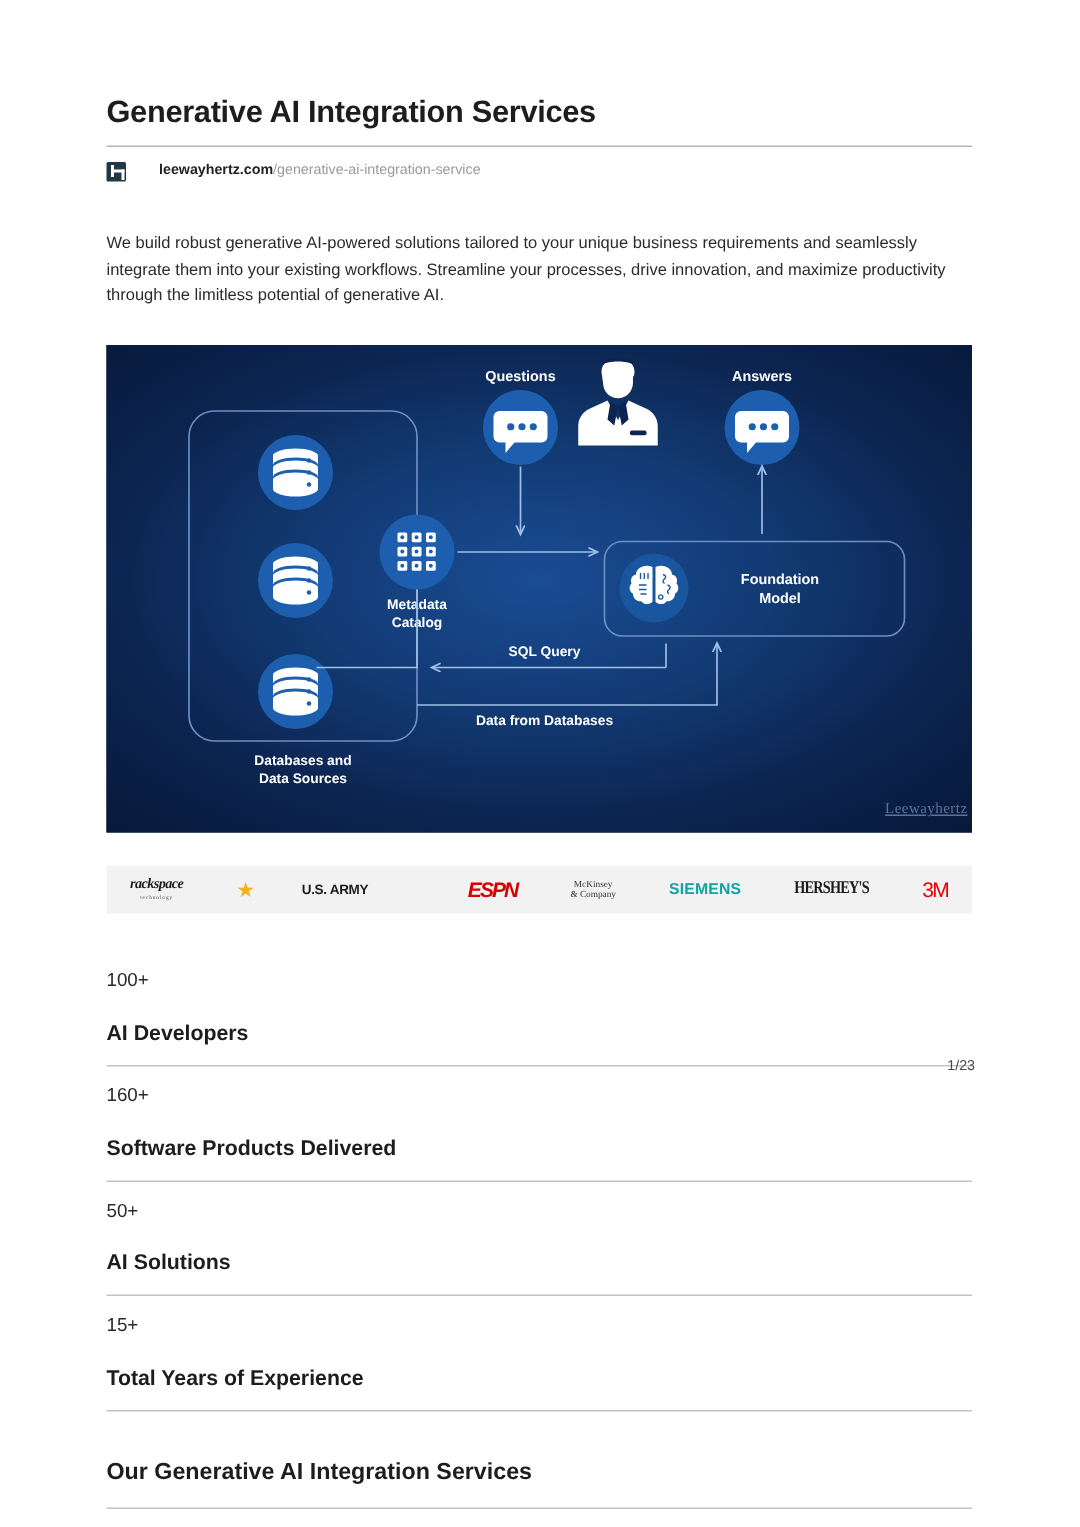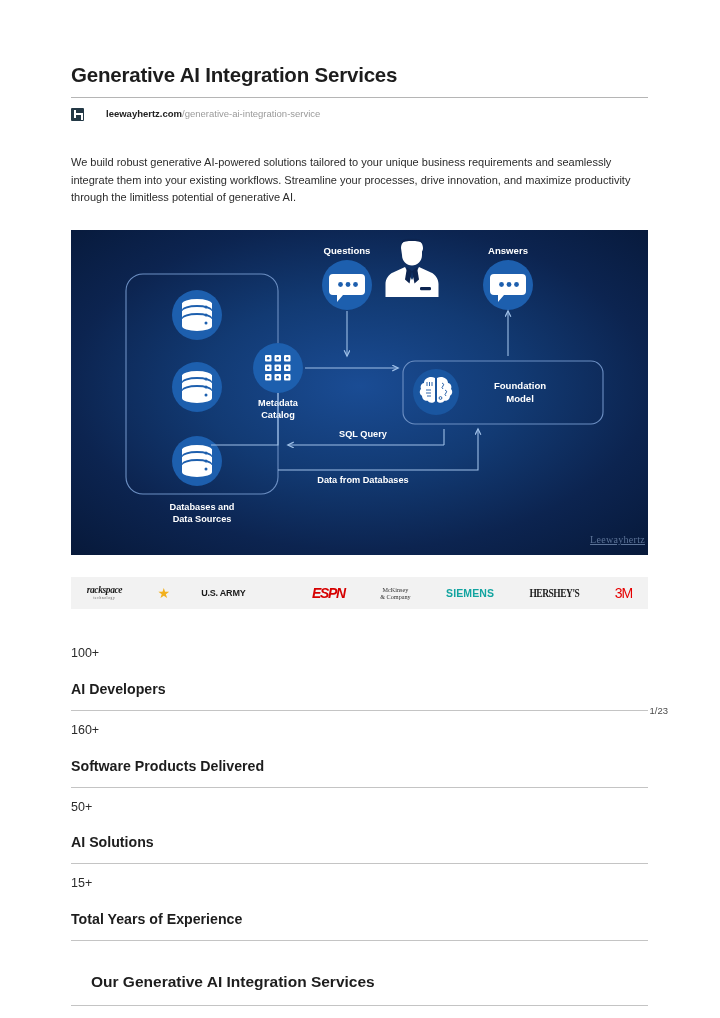--- a/index.html
+++ b/index.html
@@ -204,27 +204,26 @@
   }
   .stat-rule { height: 1px; background: #c4c4c4; width: 100%; }
 
   .section-heading {
     font-size: 15.5px;
     font-weight: bold;
     color: #1d1d1d;
     line-height: 1;
     padding-top: 33px;
     padding-bottom: 15px;
-    margin-left: 20px;
   }
 
   
   .page-number {
     position: absolute;
-    right: 52px;
+    right: 70px;
     bottom: 28px;
     font-size: 9.5px;
     color: #4a4a4a;
   }
 
   .d-label {
     font-family: "Liberation Sans", sans-serif;
     font-weight: bold;
     fill: #ffffff;
   }

